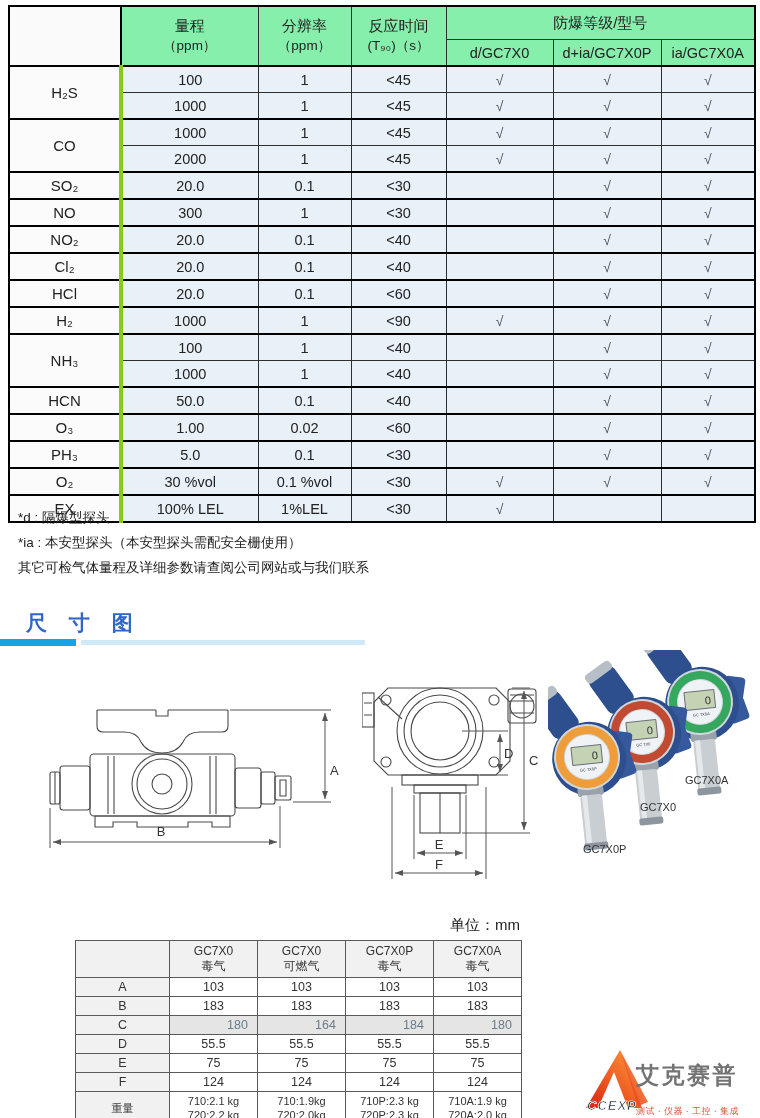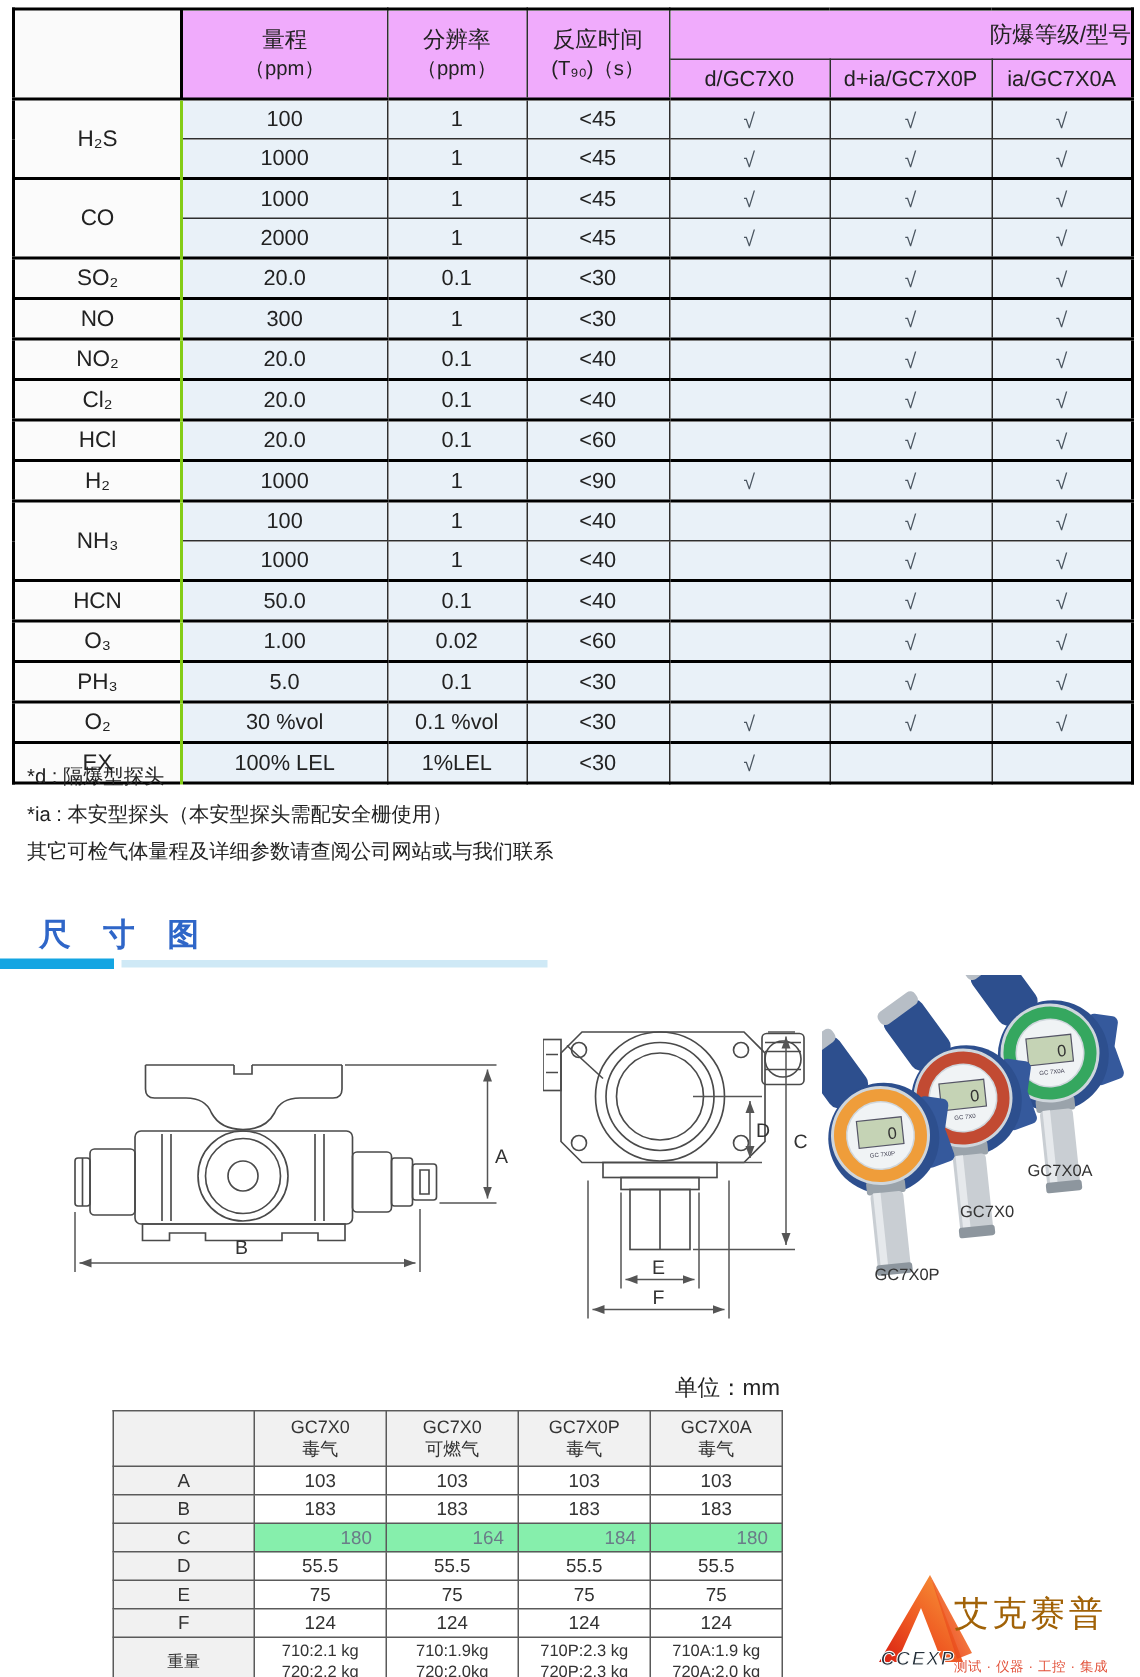--- a/index.html
+++ b/index.html
@@ -11,27 +11,27 @@
 
   
   .spec-table {
     position:absolute; left:8px; top:5px; width:746px;
     border-collapse:collapse; table-layout:fixed; border:2px solid #000;
   }
   .spec-table th, .spec-table td {
     border:1px solid #2e2e2e; text-align:center; vertical-align:middle;
     padding:0; font-weight:normal; overflow:hidden;
   }
-  .spec-table thead th { background:#f0abfc; font-size:15px; }
+  .spec-table thead th { background:#86efac; font-size:15px; }
   .spec-table thead .corner { background:#fafafa; border-right:2px solid #000; }
   .spec-table thead .hd2 { height:25px; font-size:14.5px; }
-  .spec-table thead .hd1 { height:32px;text-align:right; }
+  .spec-table thead .hd1 { height:32px; }
   .spec-table .unit-line { font-size:13.5px; margin-top:1px; }
   .spec-table th.gas {
-    background:#fbfbfb; font-size:15px; border-right:2px solid #84cc16;
+    background:#fbfbfb; font-size:15px; border-right:4px solid #84cc16;
   }
   .spec-table td.data { background:#e9f1f8; font-size:14.5px; height:25px; color:#222; }
   .spec-table td.check { font-size:14px; color:#4a5560; }
   .spec-table tr.group-start th, .spec-table tr.group-start td { border-top:2px solid #000; }
 
   
   .footnotes { position:absolute; left:18px; top:505px; font-size:13.5px; color:#222; }
   .footnotes div { height:25px; line-height:25px; }
 
   
@@ -61,28 +61,28 @@
     position:absolute; left:75px; top:940px; width:446px;
     border-collapse:collapse; table-layout:fixed; font-size:12.5px; color:#333;
   }
   .dim-table th, .dim-table td {
     border:1px solid #5a5a5a; text-align:center; vertical-align:middle;
     padding:0; font-weight:normal;
   }
   .dim-table thead th { background:#f1f1f1; height:36px; font-size:12px; line-height:15px; }
   .dim-table td { background:#ffffff; height:18px; }
   .dim-table td.rowlabel { background:#f1f1f1; }
-  .dim-table tr.hl td.val { background:#86efac; color:#6a7c88;padding-left:48px; }
+  .dim-table tr.hl td.val { background:#e5e5e5; color:#6a7c88;padding-left:48px; }
   .dim-table tr.weight td { height:32px; font-size:11px; line-height:14px; }
 
   
   .logo { position:absolute; left:586px; top:1042px; width:174px; height:74px; }
   .logo-mono { position:absolute; left:0; top:2px; }
   .logo-text { position:absolute; left:50px; top:18px; width:124px; }
-  .logo-cn { font-size:23px; font-weight:normal; color:#a16207; letter-spacing:2.5px; white-space:nowrap; }
+  .logo-cn { font-size:23px; font-weight:bold; color:#737373; letter-spacing:2.5px; white-space:nowrap; }
   .logo-slogan { font-size:9px; color:#e25038; margin-top:14px; white-space:nowrap; letter-spacing:0.4px; }
   .logo-url { font-size:14.5px; font-weight:bold; color:#8c150c; margin-top:1px; white-space:nowrap; }
 </style>
 </head>
 <body>
 
 <table class="spec-table">
   <colgroup>
     <col style="width:112px">
       <col style="width:137px">

